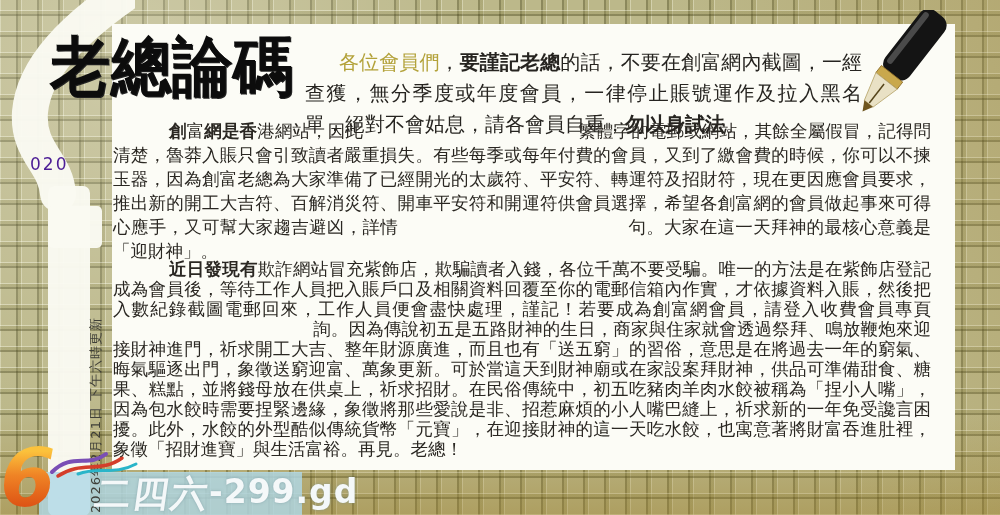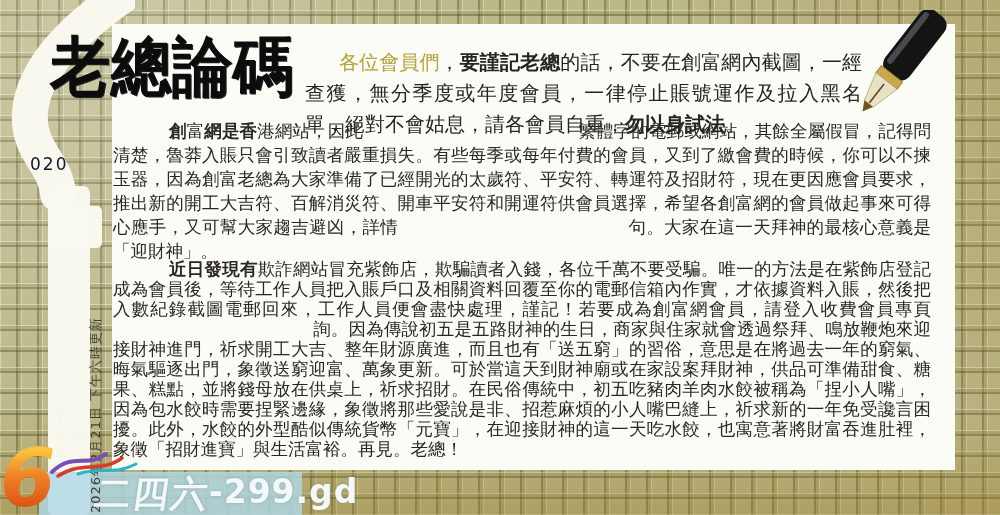--- a/index.html
+++ b/index.html
@@ -34,21 +34,21 @@
   
   .decor-left{position:absolute;left:0;top:0;width:135px;height:515px;z-index:2;}
   
   .panel{
     position:absolute;left:112px;top:24px;width:843px;height:446px;
     background:#fcfcf6;z-index:3;
   }
   
   .issue{
     position:absolute;left:30px;top:154px;z-index:4;
-    font-size:17px;letter-spacing:2px;color:#0f172a;
+    font-size:17px;letter-spacing:2px;color:#4c1d95;
   }
   .vdate{
     position:absolute;left:87px;top:513px;z-index:6;
     transform:rotate(-90deg);transform-origin:0 0;
     white-space:nowrap;font-size:13px;letter-spacing:1px;color:#3f3f38;
   }
   
   .title{
     position:absolute;left:50px;top:24px;z-index:8;
     font-family:"DejaVu Serif","Liberation Serif",serif;

